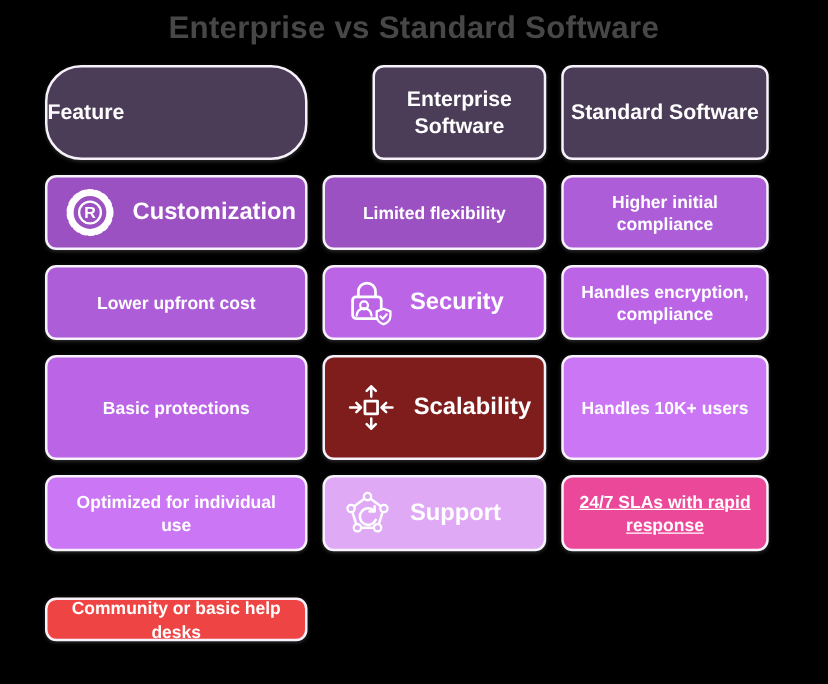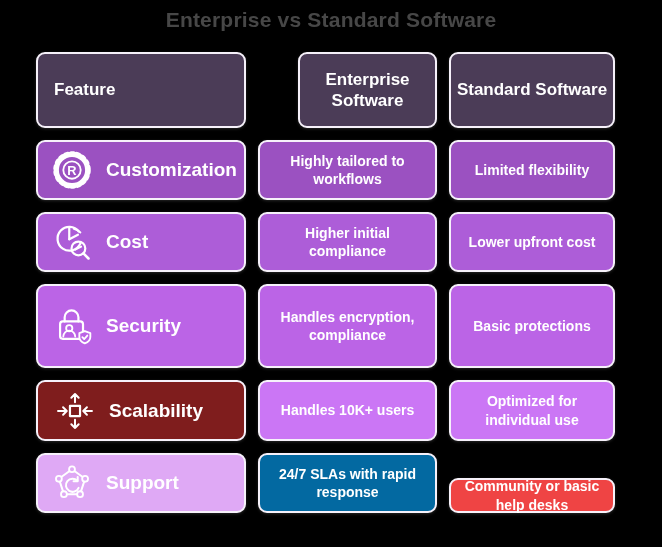--- a/index.html
+++ b/index.html
@@ -8,21 +8,21 @@
     background:#000000;
     font-family:"Liberation Sans","DejaVu Sans",sans-serif;
     overflow:hidden;
     position:relative;
   }
   .page-title{
     margin:0;
     padding-top:8px;
     height:52px;
     text-align:center;
-    font-size:21px;
+    font-size:25px;
     font-weight:bold;
     color:#474747;
     letter-spacing:.2px;
     box-sizing:border-box;
   }
   .grid{
     margin-left:36px;
     display:grid;
     grid-template-columns:210px 179px 166px;
     grid-template-rows:76px 60px 60px 84px 61px 60px;
@@ -33,21 +33,21 @@
     border:2px solid #f6f1fa;
     border-radius:9px;
     box-sizing:border-box;
     display:flex;
     align-items:center;
     justify-content:center;
     color:#ffffff;
     box-shadow:0 1px 3px rgba(255,255,255,.15);
   }
   .hdr{font-size:17px;font-weight:bold;text-align:center;line-height:1.25;}
-  .hdr-left{justify-content:flex-start;padding-left:16px;text-align:left;}
+  .hdr-left{justify-content:flex-start;text-align:left;border-radius:29px;}
   .feature{
     justify-content:flex-start;
     padding-left:12px;
     gap:12px;
     font-size:19px;
     font-weight:bold;
   }
   .val{
     font-size:14px;
     font-weight:bold;
@@ -73,37 +73,22 @@
     <span class="icon">
       <svg viewBox="0 0 48 48">
         <circle cx="24" cy="24" r="18" stroke-width="5" stroke-dasharray="3 3.4"></circle>
         <circle cx="24" cy="24" r="15.5" stroke-width="2.4"></circle>
         <circle cx="24" cy="24" r="9.5" stroke-width="2"></circle>
         <text x="24" y="29" text-anchor="middle" font-size="14" font-weight="bold" fill="#ffffff" stroke="none" font-family="Liberation Sans, sans-serif">R</text>
       </svg>
     </span>
     <span>Customization</span>
   </div>
-  <div class="cell val" style="background: rgb(155, 81, 193);">Highly tailored to workflows</div>
   <div class="cell val" style="background: rgb(155, 81, 193);">Limited flexibility</div>
 
-  <div class="cell feature" style="background: rgb(173, 93, 216);">
-    <span class="icon">
-      <svg viewBox="0 0 48 48">
-        <path d="M31.5 12.5 A13 13 0 1 0 33 26" stroke-width="2.4"></path>
-        <path d="M21 21 V8" stroke-width="2.4"></path>
-        <path d="M21 21 L30.5 16" stroke-width="2.4"></path>
-        <path d="M26 9.5 A13 13 0 0 1 33 13.5" stroke-width="2.4"></path>
-        <circle cx="31" cy="31" r="7.5" stroke-width="2.4"></circle>
-        <path d="M27.5 32.5 L34 29" stroke-width="2"></path>
-        <path d="M36.5 36.5 L42 42" stroke-width="2.8"></path>
-      </svg>
-    </span>
-    <span>Cost</span>
-  </div>
   <div class="cell val" style="background: rgb(173, 93, 216);">Higher initial compliance</div>
   <div class="cell val" style="background: rgb(173, 93, 216);">Lower upfront cost</div>
 
   <div class="cell feature" style="background: rgb(187, 100, 230);">
     <span class="icon">
       <svg viewBox="0 0 48 48">
         <path d="M16 19 v-4.5 a7.5 7.5 0 0 1 15 0 V19" stroke-width="2.4"></path>
         <rect x="11" y="19" width="25" height="19" rx="3" stroke-width="2.4"></rect>
         <circle cx="21" cy="26.5" r="3.4" stroke-width="2"></circle>
         <path d="M14.5 35.5 a6.5 6.5 0 0 1 13 0" stroke-width="2"></path>
@@ -139,16 +124,16 @@
         <circle cx="38.3" cy="19.4" r="3.2" fill="#DFA9F5" stroke-width="2"></circle>
         <circle cx="32.8" cy="36.2" r="3.2" fill="#DFA9F5" stroke-width="2"></circle>
         <circle cx="15.2" cy="36.2" r="3.2" fill="#DFA9F5" stroke-width="2"></circle>
         <circle cx="9.7" cy="19.4" r="3.2" fill="#DFA9F5" stroke-width="2"></circle>
         <path d="M29.8 21.5 a7.2 7.2 0 1 0 1.4 7.8" stroke-width="2.2"></path>
         <path d="M30.2 17.5 v4.5 h-4.5" stroke-width="2.2"></path>
       </svg>
     </span>
     <span>Support</span>
   </div>
-  <div class="cell val" style="background: #0369a1;">24/7 SLAs with rapid response</div>
+  <div class="cell val" style="background: #ec4899; text-decoration: underline;">24/7 SLAs with rapid response</div>
   <div class="cell val" style="background: #ef4444; margin-top: 25px;">Community or basic help desks</div>
 
 </div>
 
 </body></html>

